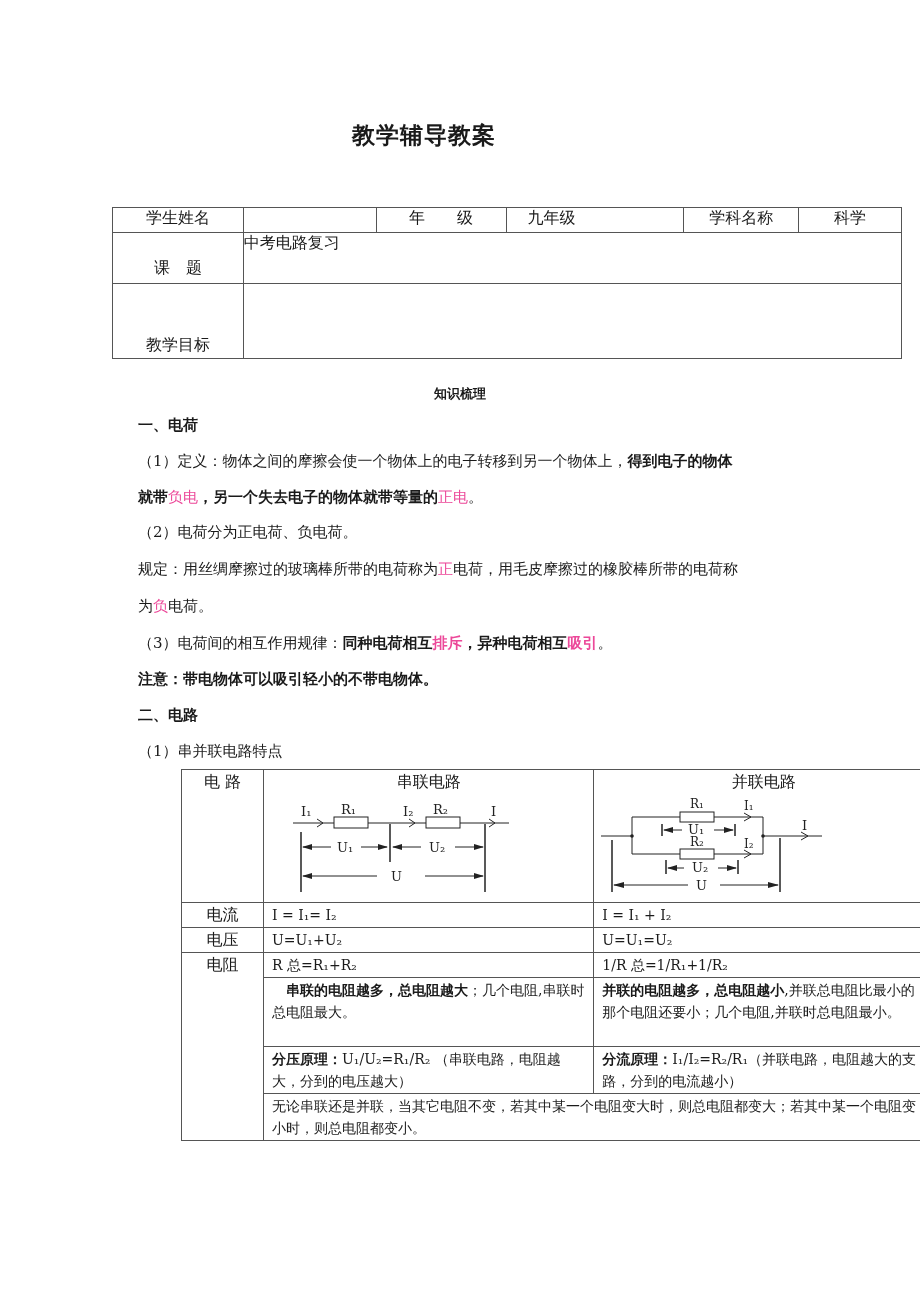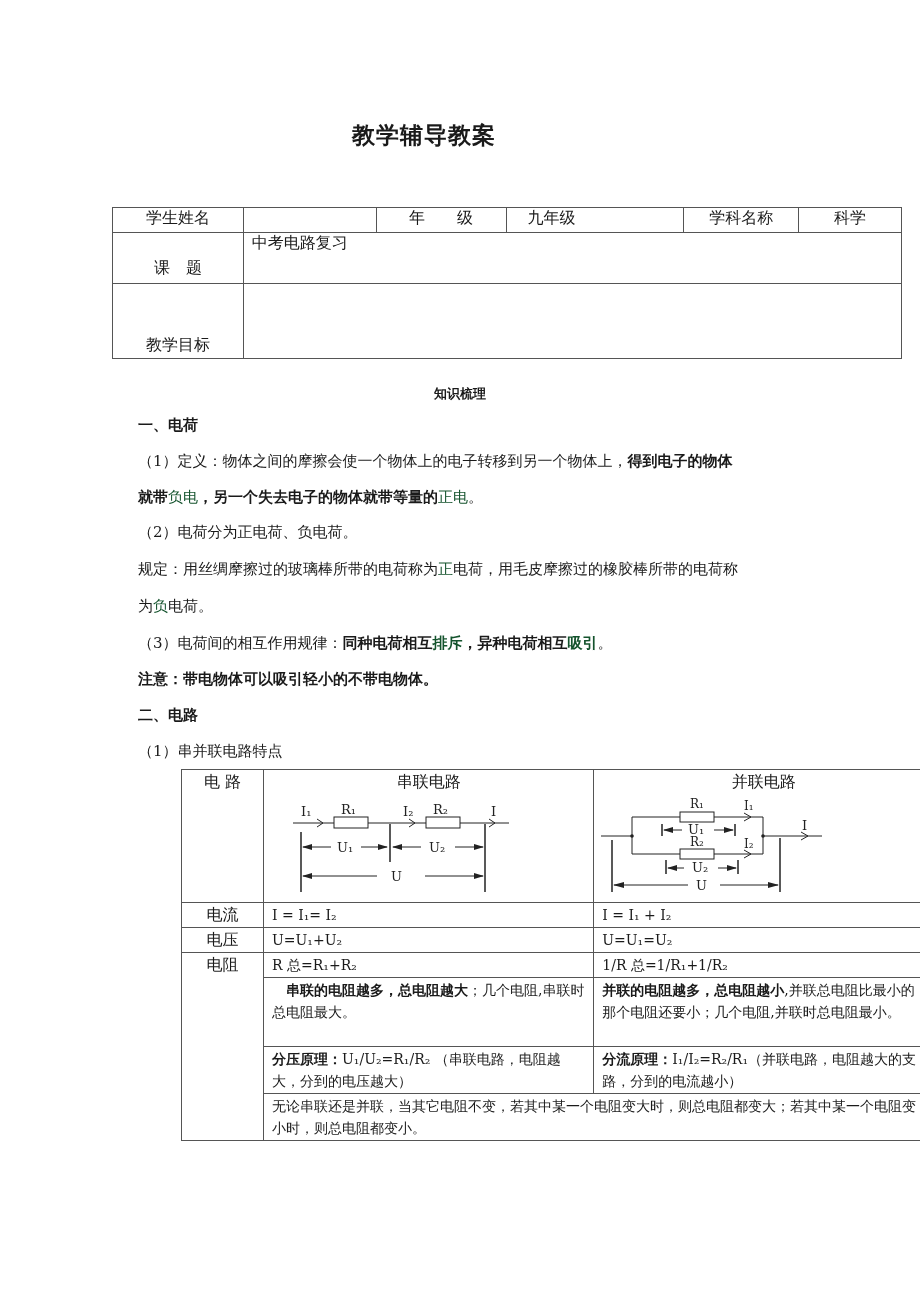--- a/index.html
+++ b/index.html
@@ -1,20 +1,20 @@
 <!DOCTYPE html>
 <html><head>
 <meta charset="utf-8">
 <style>
   html, body { margin:0; padding:0; background:#fff; }
   body { width:920px; height:1302px; position:relative; overflow:hidden;
          font-family:"DejaVu Serif","Liberation Serif",serif; color:#1a1a1a; }
   .abs { position:absolute; }
   .b { font-weight:bold; }
-  .red { color:#14532d; }
+  .red { color:#ec4899; }
   .sans { font-family:"DejaVu Sans","Liberation Sans",sans-serif; }
 
   #doc-title { left:0; width:848px; top:120px; text-align:center; font-size:23px; font-weight:bold;
                font-family:"DejaVu Sans","Liberation Sans",sans-serif; letter-spacing:1px; }
 
   table { border-collapse:collapse; position:absolute; }
   td { border:1.5px solid #555; padding:0; vertical-align:top; }
 
   #info-table { left:78px; top:207px; width:790px; font-family:"DejaVu Sans","Liberation Sans",sans-serif; font-size:16px;margin-left:34px; }
   #info-table td { height:23px; }
@@ -45,21 +45,21 @@
       <tr style="height:25px">
     <td class="cc">学生姓名</td>
     <td></td>
     <td class="cc" style="white-space:pre">年　　级</td>
     <td style="padding-left:21px">九年级</td>
     <td class="cc">学科名称</td>
     <td class="cc">科学</td>
   </tr>
   <tr style="height:51px">
     <td class="cc" style="vertical-align:bottom;padding-bottom:4px;white-space:pre">课　题</td>
-    <td colspan="5" style="padding-left:8px">中考电路复习</td>
+    <td colspan="5" style="">中考电路复习</td>
   </tr>
   <tr style="height:75px">
     <td class="cc" style="vertical-align:bottom;padding-bottom:2px">教学目标</td>
     <td colspan="5"></td>
   </tr>
 </tbody>
   </table>
 
 <div class="abs sans b" style="left:0;width:920px;top:385px;text-align:center;font-size:13px">知识梳理</div>
 

